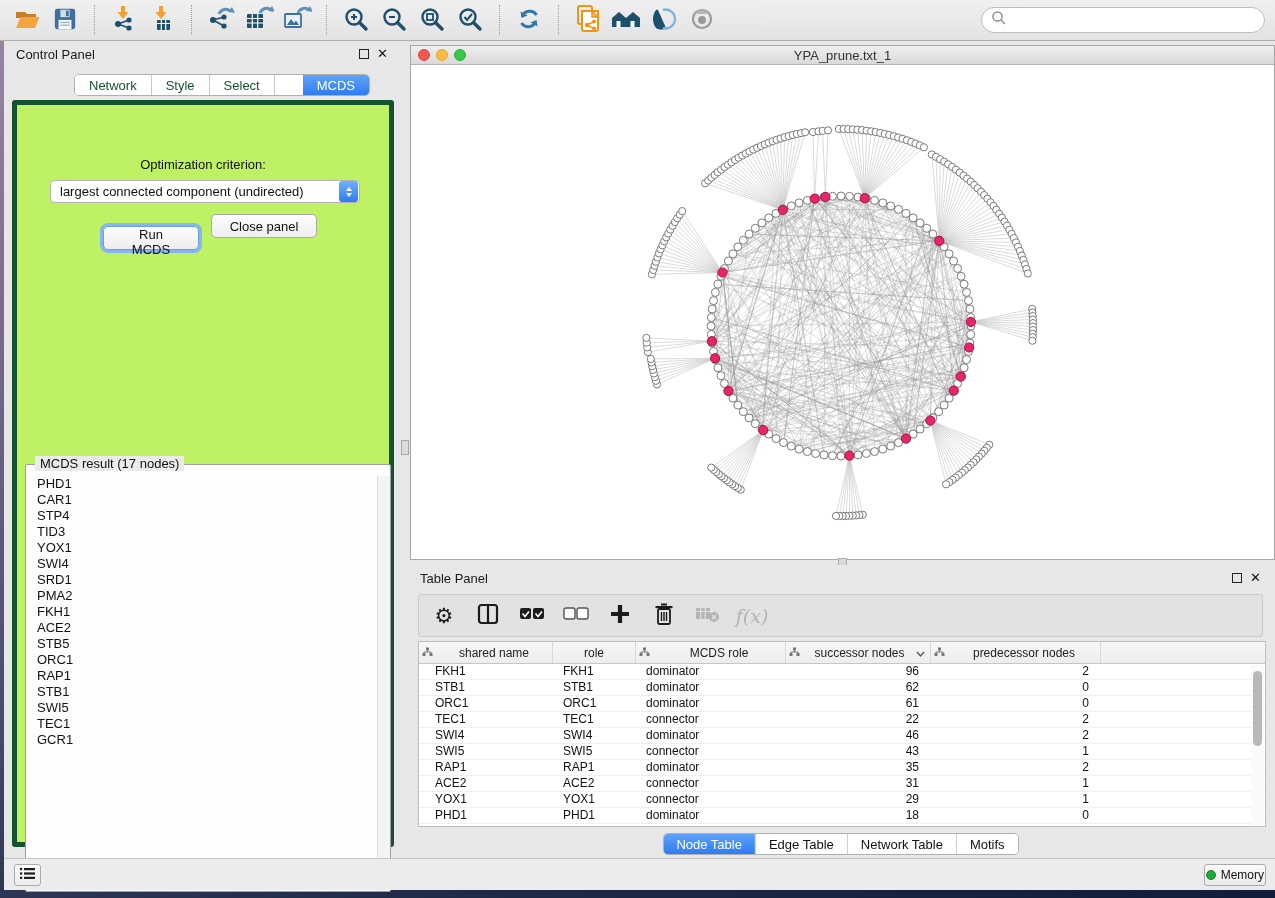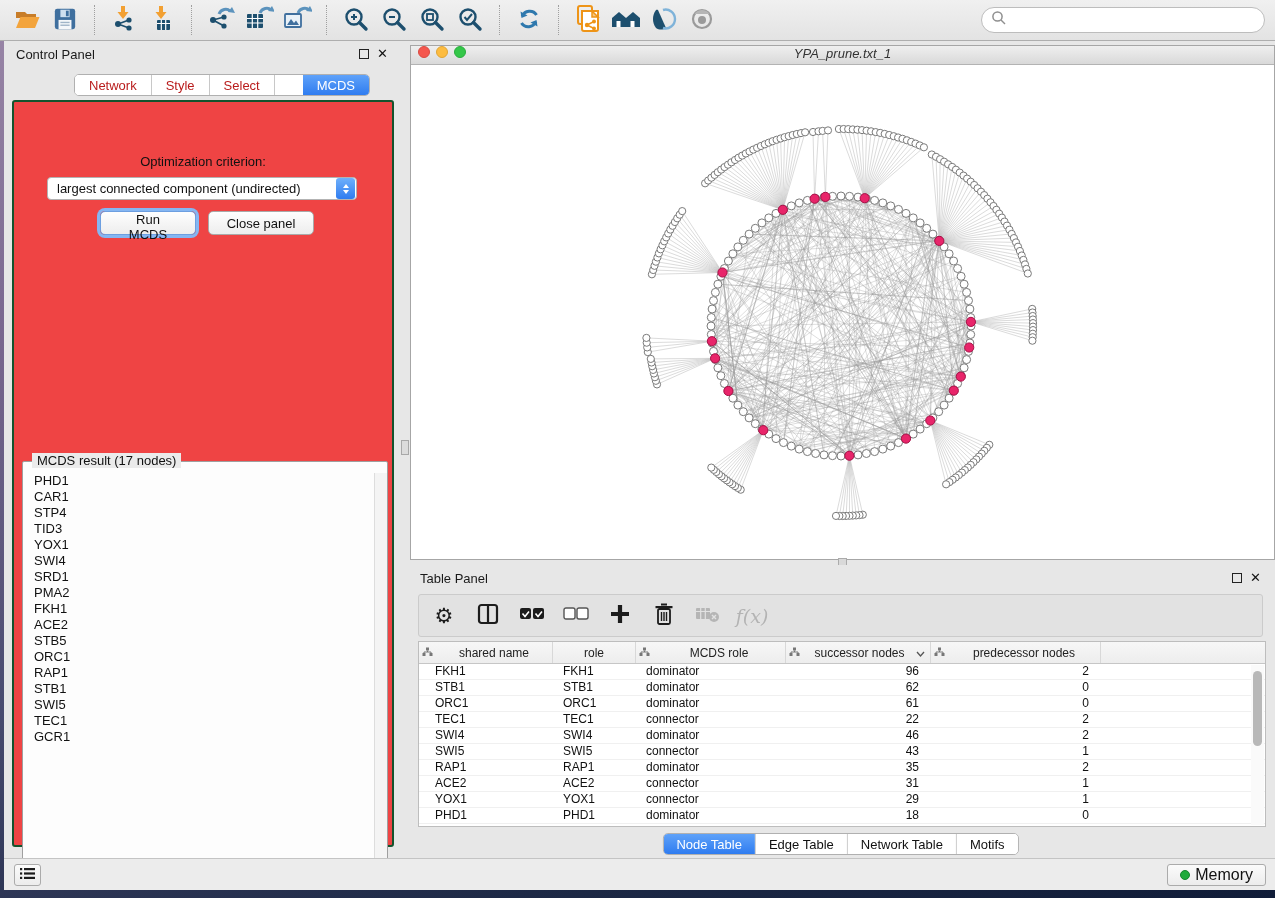--- a/index.html
+++ b/index.html
@@ -20,40 +20,40 @@
 
   
   .cpanel { position:absolute; left:0; top:0; width:396px; height:817px; background:#e7e7e7; }
   .panel-title { position:absolute; left:0; top:0; right:0; height:26px; display:flex;
     align-items:center; padding:0 12px; font-size:13px; color:#1a1a1a;gap:21px; }
   .ptitle-icons { margin-left:auto; display:flex; gap:8px; align-items:center; }
   .float-ic { width:10px; height:10px; border:1.5px solid #222; display:inline-block; }
   .close-ic { font-size:13px; font-weight:bold; color:#111; line-height:10px; }
   .cp-tabs { position:absolute; left:70px; top:33px; height:22px; display:flex;
     border:1px solid #b0b0b0; border-radius:5px; overflow:hidden; background:#fff; }
-  .cp-tab { border:none; background:#fff; font-size:13px; padding:0 14px; color:#b91c1c;
+  .cp-tab { border:none; background:#fff; font-size:13px; padding:0 14px; color:#14532d;
     border-right:1px solid #c8c8c8; cursor:default; }
   .cp-tab:last-child { border-right:none;margin-left:28px; }
   .cp-tab.active { background:linear-gradient(#5fa2f9,#2f7cf0); color:#fff; }
   .cp-inset { position:absolute; left:8px; top:59px; width:382px; height:747px;
-    background:#ef4444; border:2px solid #14532d; border-radius:3px; }
+    background:#bef264; border:5px solid #14532d; border-radius:3px; }
   .opt-label { position:absolute; left:0; top:52px; width:100%; text-align:center;
     font-size:13px; color:#111; }
   .opt-select { position:absolute; left:33px; top:75px; width:310px; height:23px;
     background:#fff; border:1px solid #b3b3b3; border-radius:4px; display:flex;
     align-items:center; font-size:13px; padding-left:9px; color:#111; }
   .stepper { margin-left:auto; width:19px; height:21px; border-radius:3px;
     background:linear-gradient(#6fb0fb,#2f7cf0); display:flex; flex-direction:column;
     align-items:center; justify-content:center; gap:2px; margin-right:1px; }
   .stepper i { width:0; height:0; border-left:3.5px solid transparent; border-right:3.5px solid transparent; }
   .stepper .up { border-bottom:4px solid #fff; }
   .stepper .dn { border-top:4px solid #fff; }
   .btn { position:absolute; height:24px; background:linear-gradient(#fefefe,#ededed);
     border:1px solid #a9a9a9; border-radius:5px; font-size:13px; color:#111; padding:0 16px; cursor:default; }
-  .btn.focusring { box-shadow:0 0 0 3px #85b6f2; border-color:#6d9fe0; }
+  .btn.focusring { box-shadow:0 0 0 3px #85b6f2; border-color:#6d9fe0;margin-top:12px; }
   .fieldset { position:absolute; left:8px; top:418px; width:374px; height:380px; }
   .fs-legend { position:absolute; left:10px; top:-8px; background:#ebebeb; padding:0 5px;
     font-size:13px; color:#111; z-index:2; }
   .fs-box { position:absolute; inset:0; border:1px solid #9f9f9f; border-radius:2px; background:#fdfdfd; }
   .fs-list { position:absolute; left:1px; top:12px; right:14px; bottom:1px; overflow:hidden;
     font-size:13px; color:#111; padding-left:11px; }
   .fs-list div { height:16px; line-height:16px; }
   .fs-scroll { position:absolute; top:12px; right:1px; bottom:1px; width:13px;
     background:#f4f4f4; border-left:1px solid #ddd; }
 
@@ -62,21 +62,21 @@
   .grip-v { position:absolute; left:1px; top:399px; width:8px; height:15px;
     background:#dcdcdc; border:1px solid #a8a8a8; }
   .hsplit { position:absolute; left:406px; top:519px; width:865px; height:5px; background:#e7e7e7; }
   .grip-h { position:absolute; left:428px; top:-2px; width:9px; height:9px;
     background:#d9d9d9; border:1px solid #ababab; }
 
   
   .netwin { position:absolute; left:406px; top:4px; width:865px; height:515px;
     border:1px solid #a6a6a6; background:#fff; }
   .net-titlebar { height:19px; background:linear-gradient(#efefef,#d9d9d9);
-    border-bottom:1px solid #b3b3b3; display:flex; padding:0 7px; position:relative;font-style:italic; }
+    border-bottom:1px solid #b3b3b3; display:flex; align-items:center; padding:0 7px; position:relative; }
   .tl { width:12px; height:12px; border-radius:50%; margin-right:6px; }
   .tl.red { background:#f5574e; border:1px solid #d94b42; }
   .tl.yel { background:#fdbc40; border:1px solid #e0a535; }
   .tl.grn { background:#34c749; border:1px solid #2aad3e; }
   .net-title { position:absolute; left:0; right:0; text-align:center; font-size:13px; color:#333; }
   .net-canvas { width:863px; height:494px; background:#fff; }
 
   
   .tpanel { position:absolute; left:402px; top:524px; width:869px; height:293px; background:#e7e7e7; }
   .tp-toolbar { position:absolute; left:12px; top:29px; width:845px; height:43px;
@@ -112,21 +112,21 @@
   .bot-tab.active { background:linear-gradient(#5fa2f9,#2f7cf0); color:#fff; }
 
   
   .statusbar { position:absolute; left:0; right:0; bottom:0; height:32px; background:#ececec;
     border-top:1px solid #c4c4c4; }
   .list-btn { position:absolute; left:10px; top:5px; width:27px; height:22px;
     background:linear-gradient(#fbfbfb,#ececec); border:1px solid #ababab; border-radius:3px;
     display:flex; align-items:center; justify-content:center; }
   .mem-btn { position:absolute; right:9px; top:5px; height:22px;
     background:linear-gradient(#fbfbfb,#ececec); border:1px solid #ababab; border-radius:3px;
-    display:flex; align-items:center; gap:5px; padding:0 12px; font-size:16px; color:#111; }
+    display:flex; align-items:center; gap:5px; padding:0 1px; font-size:12px; color:#111; }
   .mem-dot { width:10px; height:10px; border-radius:50%; background:#1faa3c; border:1px solid #158530; }
 </style>
 </head>
 <body>
 
 <div class="toolbar">
   <button class="tbtn">
       <span><svg width="27" height="24" viewBox="0 0 27 24">
           <path d="M2 5h9l2 2h9v4H2z" fill="#c87d28"></path>
           <path d="M2 21l4.5-11h19L21 21z" fill="#f3a43c"></path>

